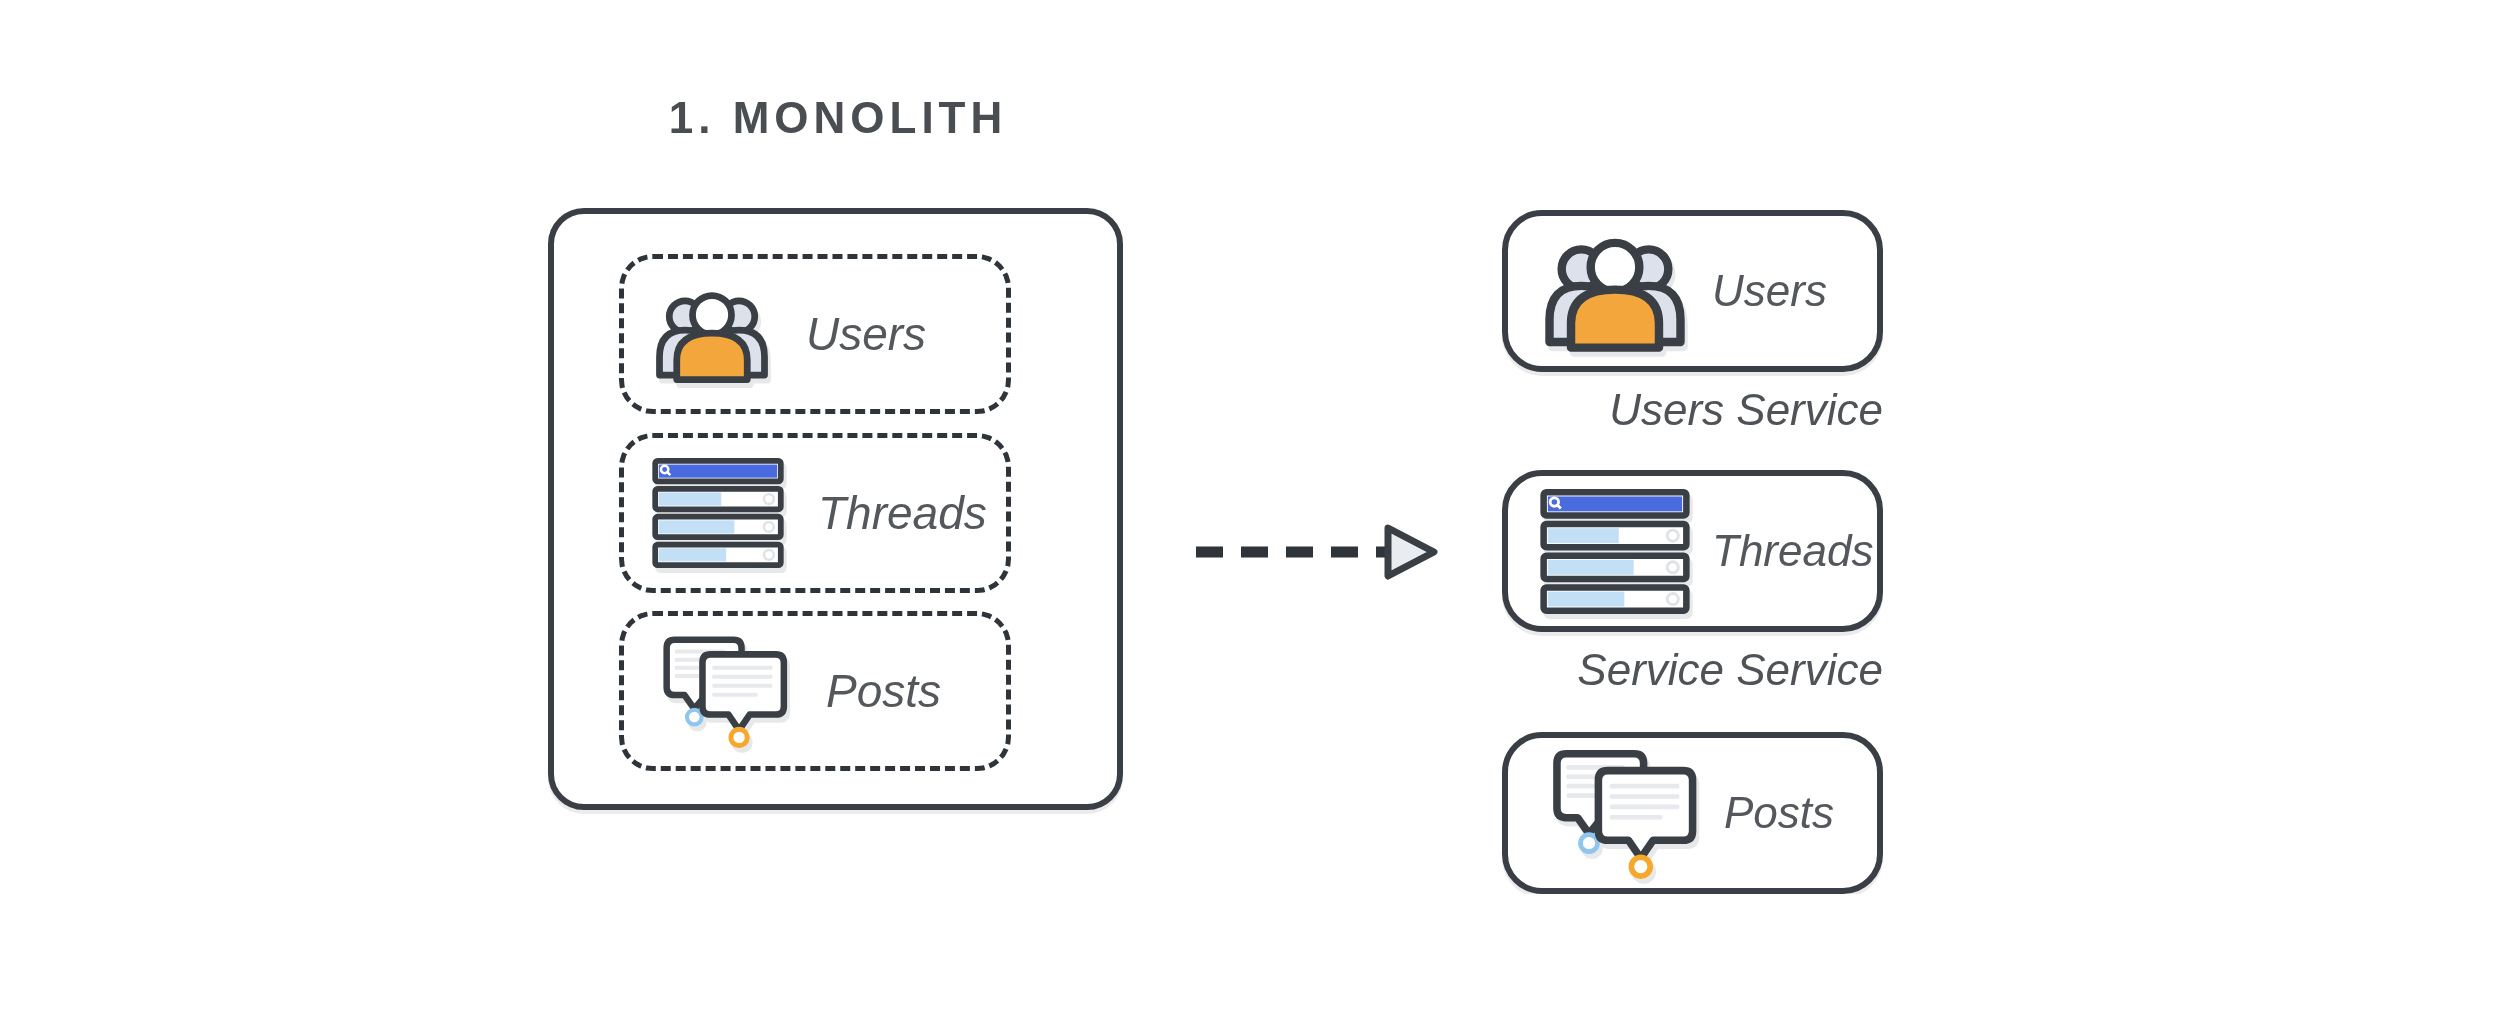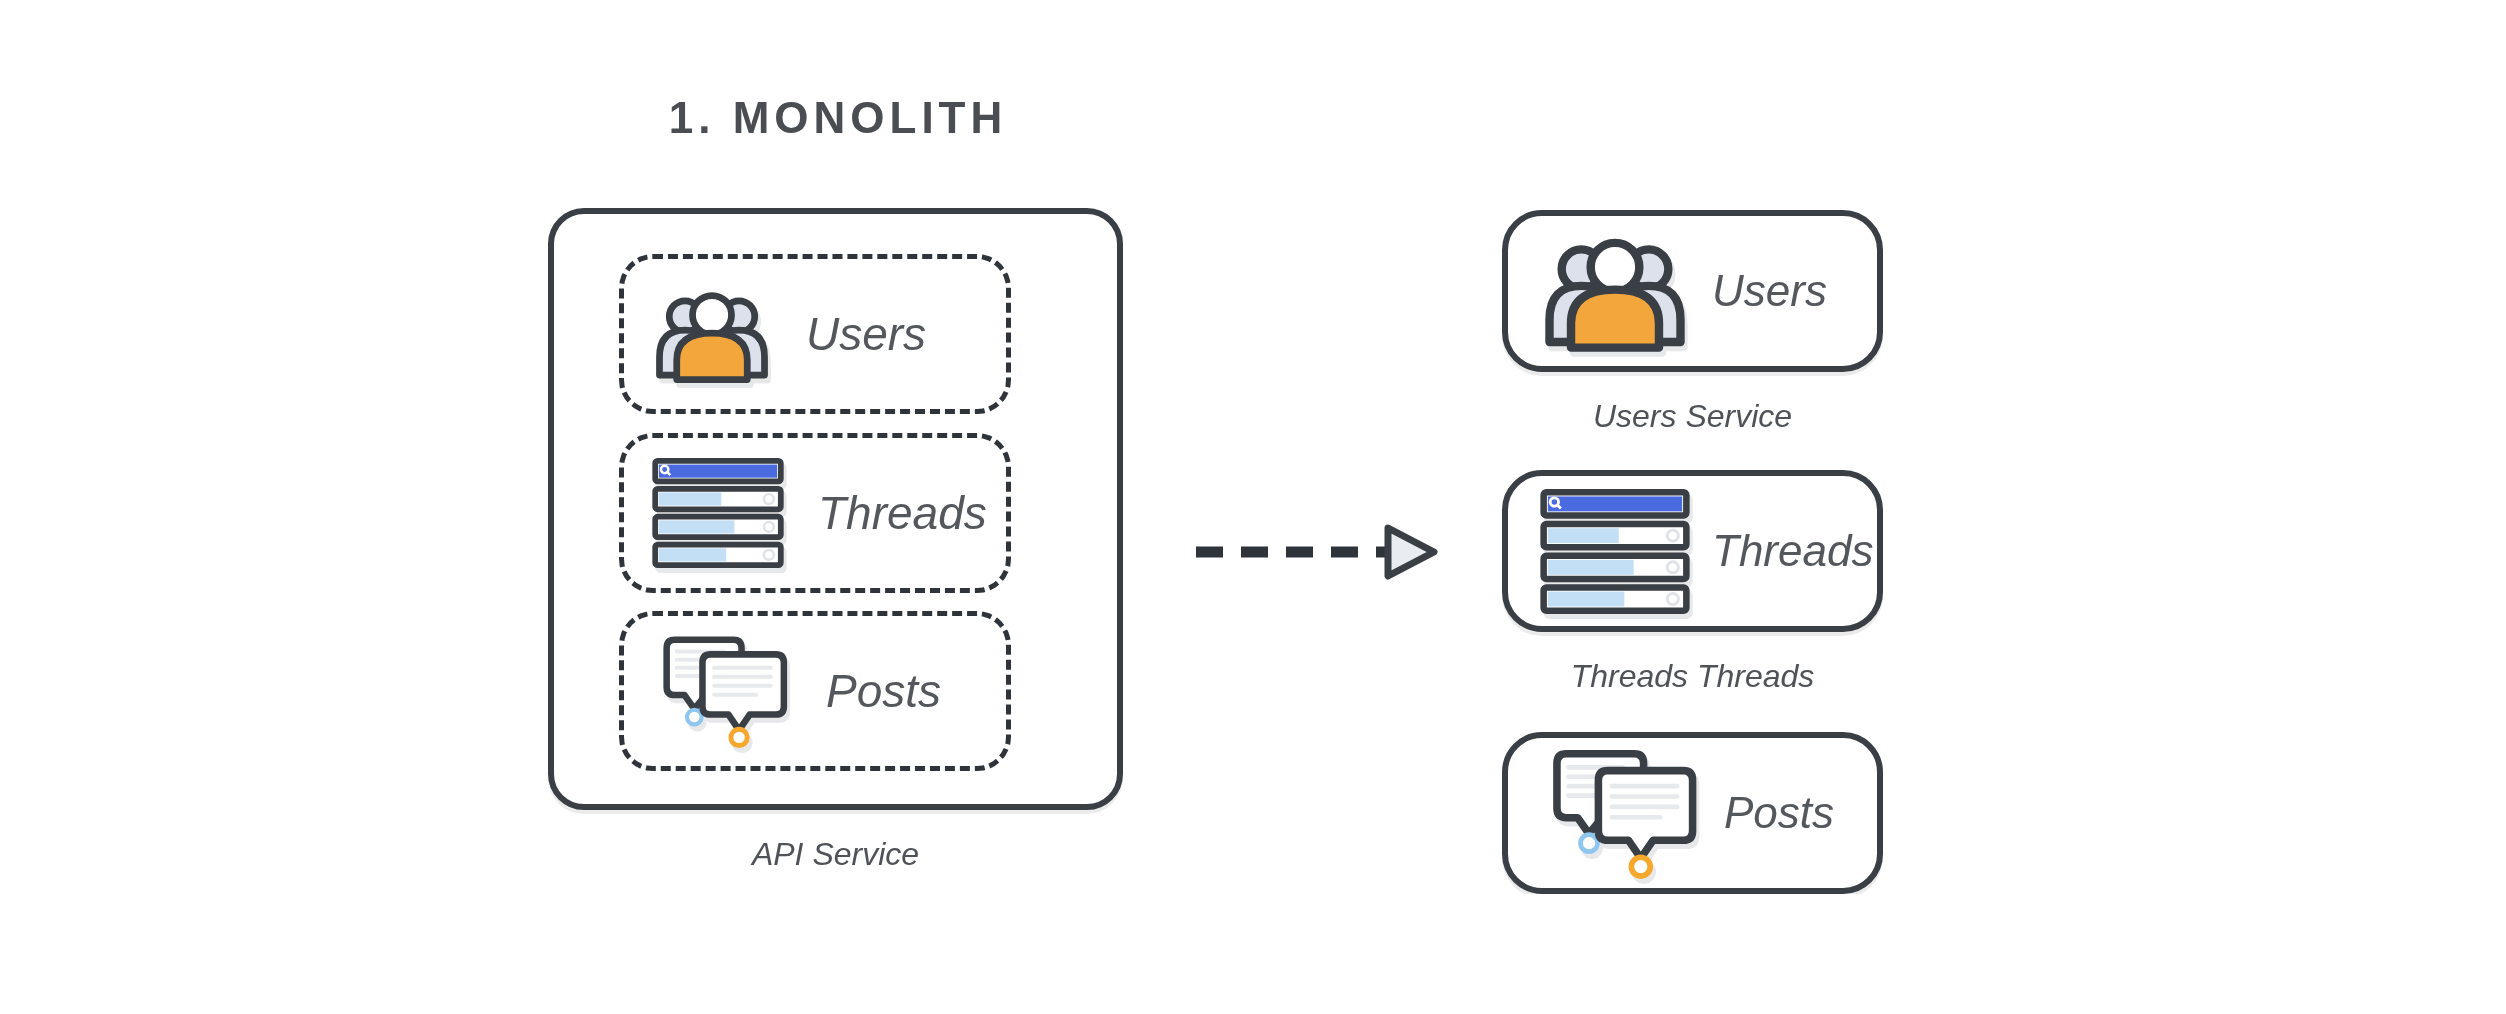--- a/index.html
+++ b/index.html
@@ -20,22 +20,22 @@
   
   .module{position:absolute;left:65px;width:392px;height:160px;box-sizing:border-box;
       border:5px dashed var(--dash,#2f343a);border-radius:34px;
       display:flex;align-items:center;padding-left:28px;gap:34px;background:#fff;}
   .module-users{top:40px;}
   .module-threads{top:219px;}
   .module-posts{top:397px;}
 
   .item-label{font-style:italic;font-size:46px;color:var(--label-text,#54575c);line-height:1;}
 
-  .caption{position:absolute;text-align:center;font-style:italic;font-size:32px;
-      color:var(--caption-text,#4f5358);line-height:1;margin-top:12px;}
+  .caption{position:absolute;text-align:right;font-style:italic;font-size:44px;
+      color:var(--caption-text,#4f5358);line-height:1;}
   .caption-api{left:548px;top:826px;width:575px;}
 
   
   .service-card{position:absolute;left:1502px;width:381px;height:162px;box-sizing:border-box;
       background:#fff;border:6px solid var(--ink,#3a3f45);border-radius:40px;
       display:flex;align-items:center;padding-left:32px;gap:22px;
       box-shadow:0 4px 0 rgba(58,63,69,0.10);}
   .card-users{top:210px;}
   .card-threads{top:470px;}
   .card-posts{top:732px;}
@@ -137,42 +137,41 @@
     </div>
 
     <div class="module module-posts">
       <svg class="icon-shadow" width="140" height="116">
         <use href="#sym-posts"></use>
       </svg>
       <span class="item-label">Posts</span>
     </div>
   </div>
 
-  <div class="caption caption-api">API Service</div>
 
   <svg class="arrow" width="250" height="64">
     <line class="dash-line" x1="6" y1="32" x2="196" y2="32"></line>
     <polygon class="arrow-head" points="198,8 244,32 198,56"></polygon>
   </svg>
 
   <div class="service-card card-users">
     <svg class="icon-shadow" width="150" height="131">
       <use href="#sym-users"></use>
     </svg>
     <span class="card-label">Users</span>
   </div>
   <div class="caption caption-users">Users Service</div>
 
   <div class="service-card card-threads">
     <svg class="icon-shadow" width="150" height="125">
       <use href="#sym-threads"></use>
     </svg>
     <span class="card-label">Threads</span>
   </div>
-  <div class="caption caption-threads">Threads Threads</div>
+  <div class="caption caption-threads">Service Service</div>
 
   <div class="service-card card-posts">
     <svg class="icon-shadow" width="162" height="134">
       <use href="#sym-posts"></use>
     </svg>
     <span class="card-label">Posts</span>
   </div>
 
 </div>
 

